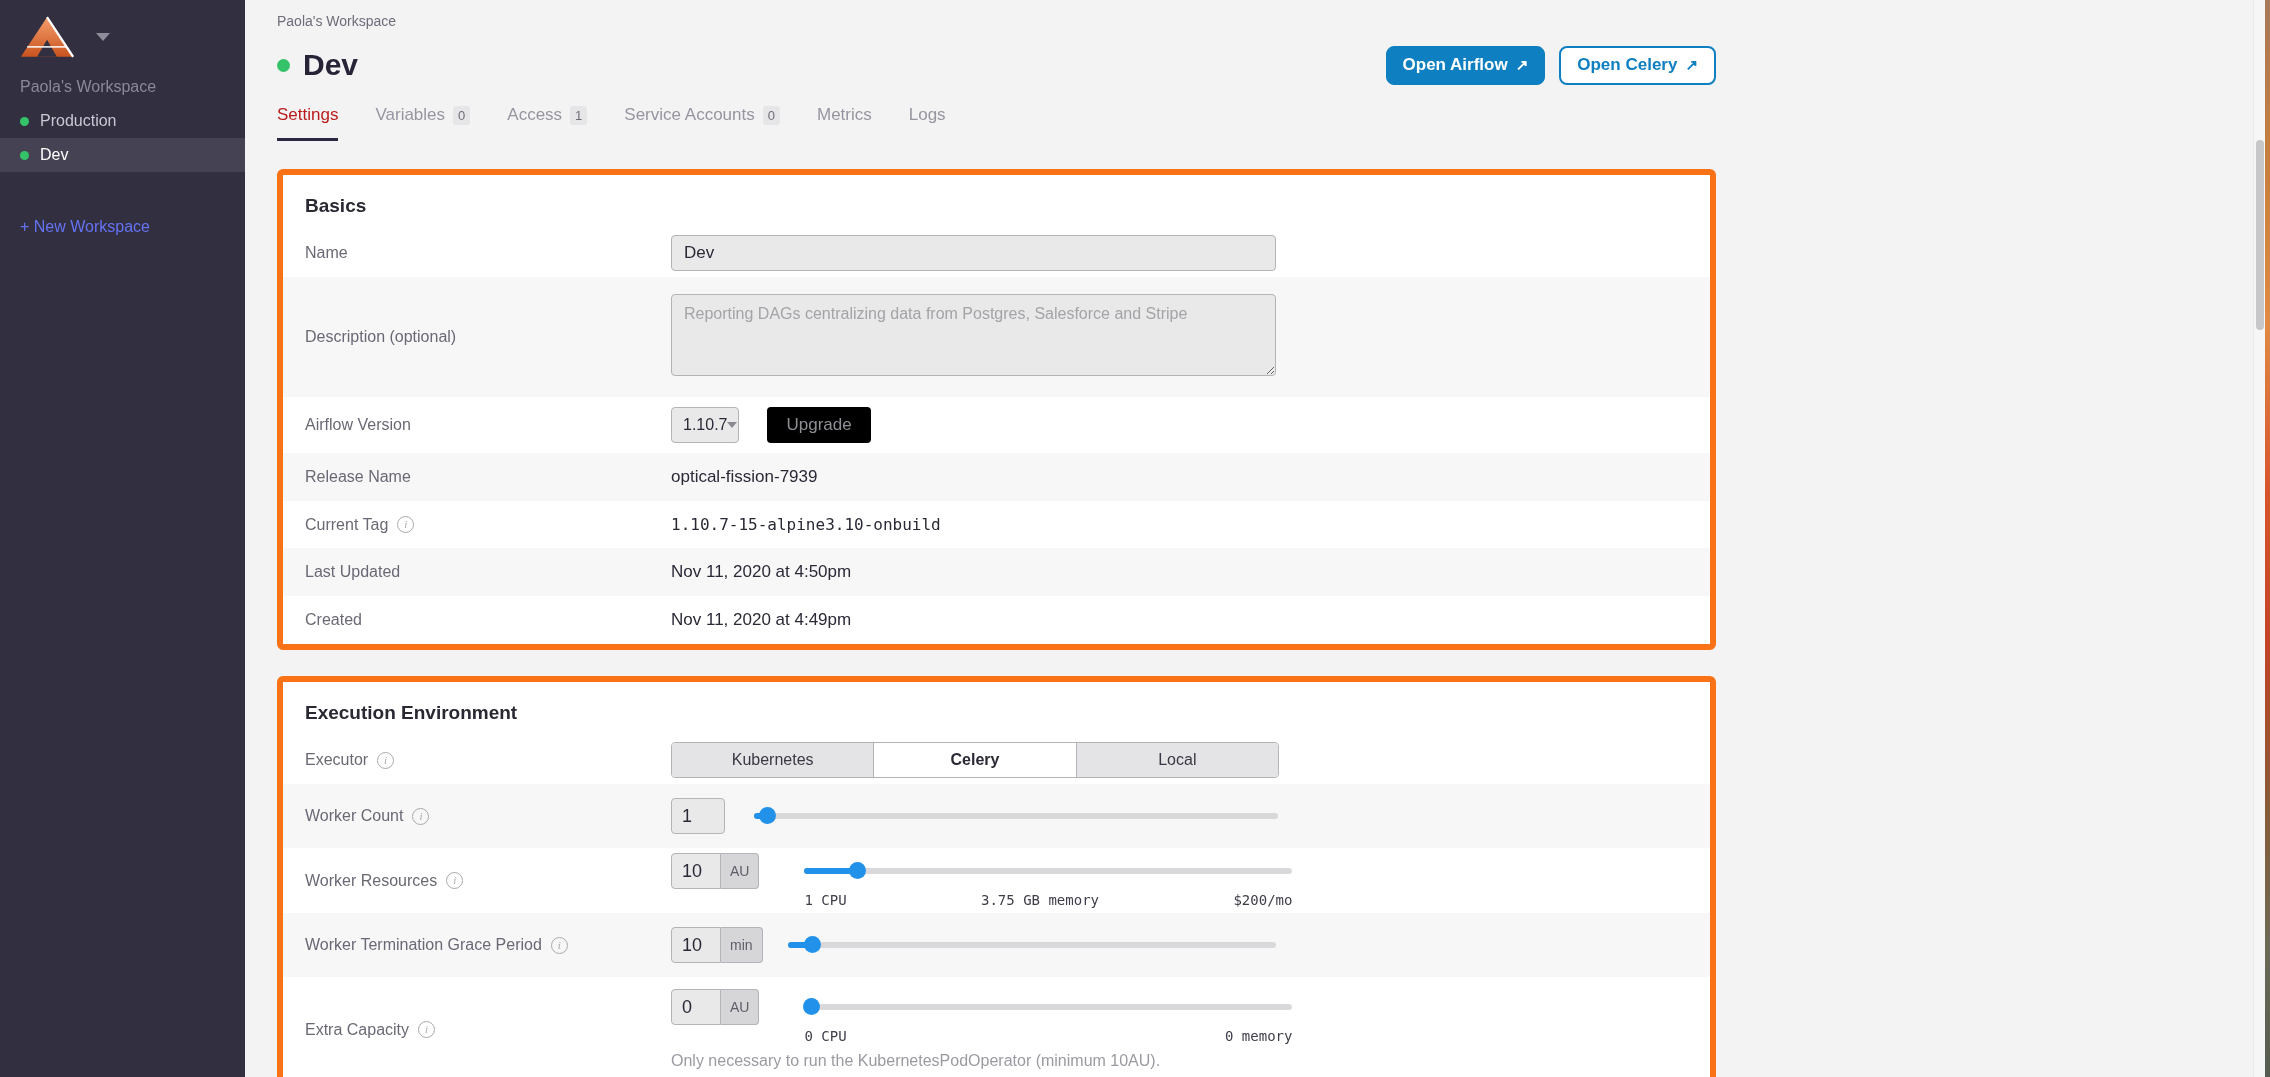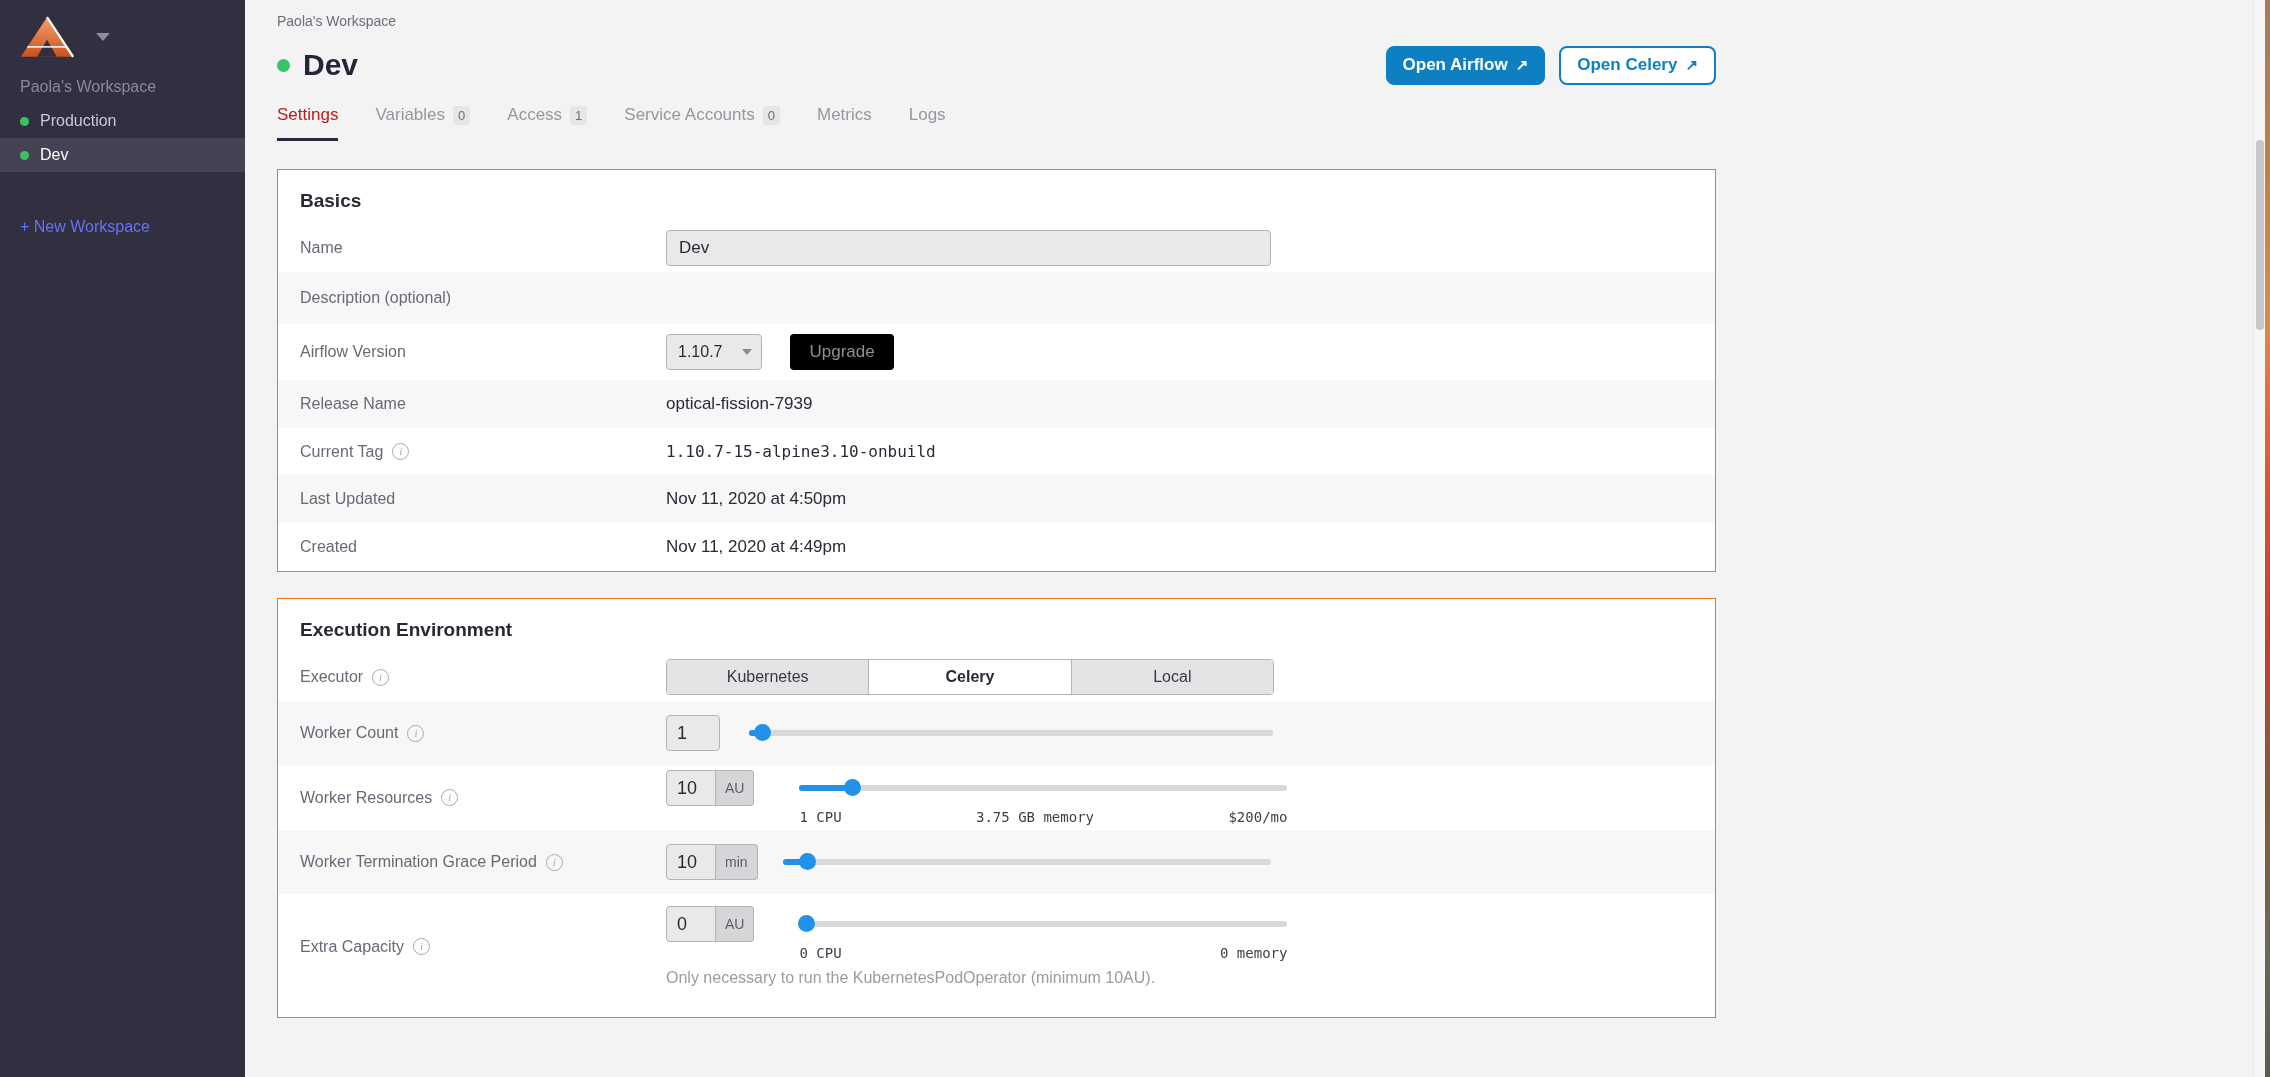--- a/index.html
+++ b/index.html
@@ -34,37 +34,37 @@
   .btn.outline { background:#ffffff; border:2px solid #0e7fc1; color:#0e7fc1; }
   .ext { font-size:15px; }
 
   
   .tabs { display:flex; gap:37px; margin-top:19px; align-items:flex-end; }
   .tab { font-size:17px; color:#97959f; padding-bottom:13px; border-bottom:3px solid transparent; display:flex; align-items:center; gap:8px; cursor:pointer; }
   .tab.active { color:#b91c1c; border-bottom-color:#2a2740; font-weight:500; }
   .badge { background:#e6e6e8; color:#6f6e78; font-size:13px; line-height:13px; padding:3px 5px; border-radius:3px; }
 
   
-  .card { background:#ffffff; border:1px solid #f97316; border-radius:0; margin-top:28px; overflow:hidden; }
+  .card { background:#ffffff; border:6px solid #f97316; border-radius:6px; margin-top:28px; overflow:hidden; }
   .card2 { margin-top:26px; min-height:420px; }
   .card-title { font-size:19px; font-weight:700; color:#2a2833; margin:0; padding:20px 22px 12px 22px; }
 
   .form-row { display:flex; align-items:center; padding:6px 22px; }
   .form-row.alt { background:#f7f7f8; }
   .row-label { width:366px; flex:none; color:#6a6874; font-size:16px; display:flex; align-items:center; gap:9px; }
   .row-value { flex:1; min-width:0; }
   .pad-desc { padding-top:17px; padding-bottom:17px; }
   .pad-md { padding-top:10px; padding-bottom:10px; }
   .pad-txt { padding-top:14px; padding-bottom:14px; }
 
   .text-input { width:605px; height:36px; background:#e9e9ea; border:1px solid #b3b3b8; border-radius:4px; padding:0 12px; font-size:17px; color:#2b2936; font-family:"Liberation Sans",sans-serif; }
   .text-area { width:605px; height:82px; background:#e9e9ea; border:1px solid #b3b3b8; border-radius:4px; padding:10px 12px; font-size:16px; color:#2b2936; font-family:"Liberation Sans",sans-serif; }
   .text-area::placeholder { color:#a3a3a8; }
 
-  .select { width:96px; height:36px; background:#e9e9ea; border:1px solid #b3b3b8; border-radius:4px; display:inline-flex; align-items:center; justify-content:space-between; padding:0 9px 0 11px; font-size:16px; cursor:pointer; }
+  .select { width:68px; height:36px; background:#e9e9ea; border:1px solid #b3b3b8; border-radius:4px; display:inline-flex; align-items:center; justify-content:space-between; padding:0 9px 0 11px; font-size:16px; cursor:pointer; }
   .sel-caret { width:0; height:0; border-left:5px solid transparent; border-right:5px solid transparent; border-top:6px solid #8a8a90; }
   .upgrade-btn { margin-left:24px; height:36px; padding:0 19px; background:#000000; color:#8f8f96; border:none; border-radius:4px; font-size:17px; font-family:"Liberation Sans",sans-serif; cursor:default; }
 
   .static-value { font-size:17px; color:#2b2936; }
   .mono { font-family:"DejaVu Sans Mono", monospace; font-size:16px; }
 
   .info-icon { width:17px; height:17px; flex:none; border:1px solid #a9a9af; border-radius:50%; color:#a9a9af; font-size:11px; line-height:1; display:inline-flex; align-items:center; justify-content:center; font-family:"Liberation Serif",serif; font-style:italic; cursor:pointer; }
 
   
   .segmented { display:inline-flex; width:608px; height:36px; border:1px solid #b3b3b8; border-radius:4px; overflow:hidden; }
@@ -179,20 +179,23 @@
         </div>
         <div class="row-value">
           <input class="text-input" type="text" value="Dev" style="">
         </div>
       </div>
 
       <div class="form-row alt pad-desc">
         <div class="row-label">
           <span>Description (optional)</span>
         </div>
+        <div class="row-value">
+          <textarea class="text-area" placeholder="Reporting DAGs centralizing data from Postgres, Salesforce and Stripe" style=""></textarea>
+        </div>
       </div>
 
       <div class="form-row pad-md">
         <div class="row-label">
           <span>Airflow Version</span>
         </div>
         <div class="row-value">
           <span class="select">
             <span>1.10.7</span>
             <span class="sel-caret"></span>

